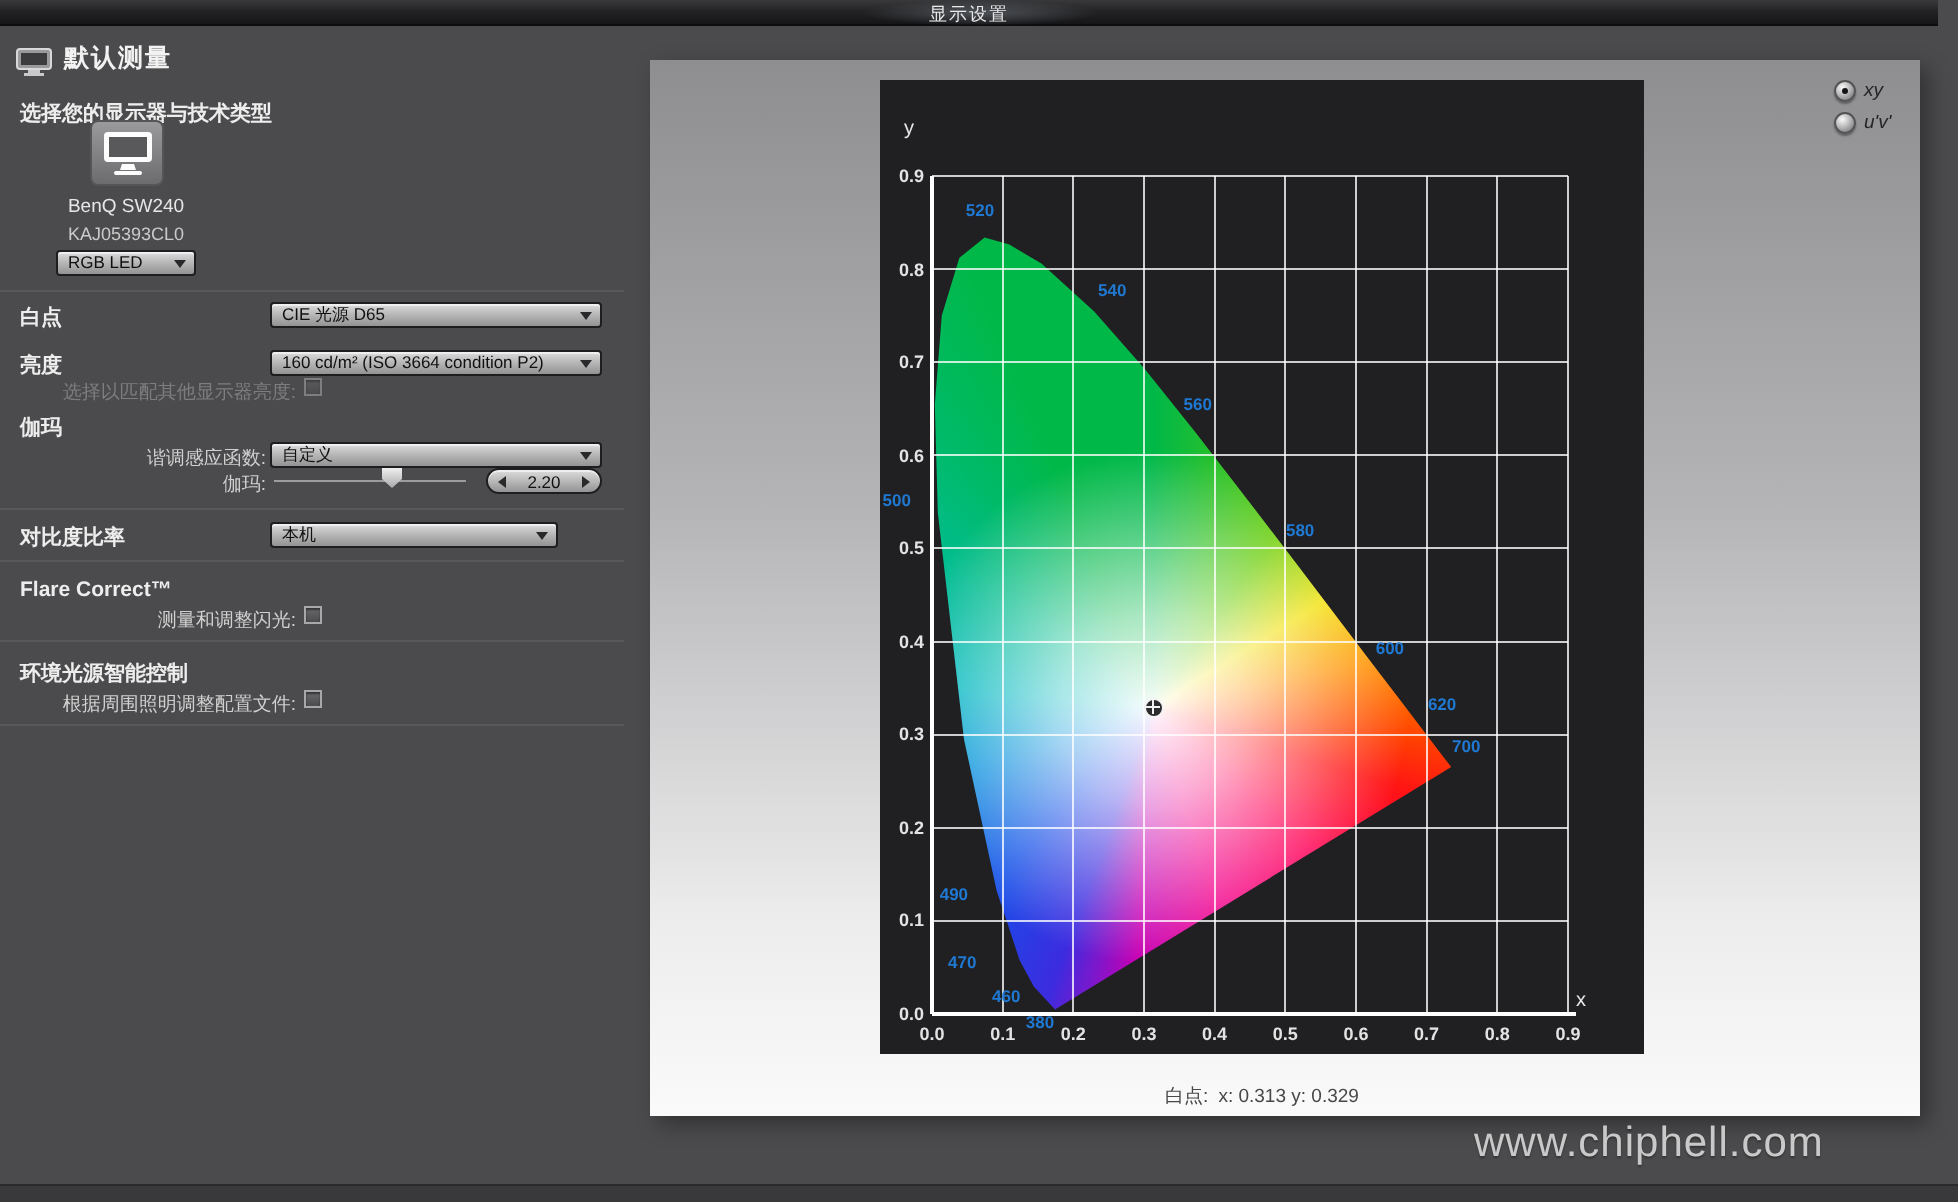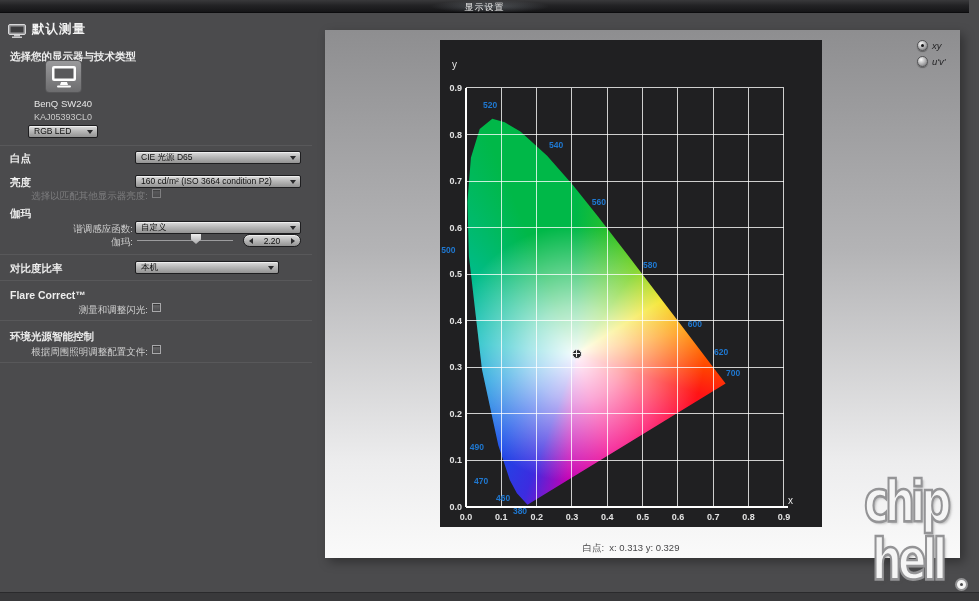--- a/index.html
+++ b/index.html
@@ -307,20 +307,16 @@
         <div class="wl" style="left: 51.0965px; top: 453.085px; width: 24px; text-align: center;">460</div>
         <div class="wl" style="left: 63.1087px; top: 466.122px; width: 24px; text-align: right;">380</div>
         <div class="wp-marker" style="left: 136.583px; top: 313.818px;"></div>
       </div>
 
     <div class="readout-line" style="top:512px;">
       <b>白点:</b><span>x: 0.313  y: 0.329</span>
     </div>
   </div>
 
-  <div class="logo">
-    <span class="logo-line logo-chip">chip</span>
-    <span class="logo-line logo-hell">hell</span>
-    <span class="logo-pin"></span>
-  </div>
+  <div class="wm-url">www.chiphell.com</div>
 
   <div class="bottom-strip"></div>
 </div>
 
 </body></html>

